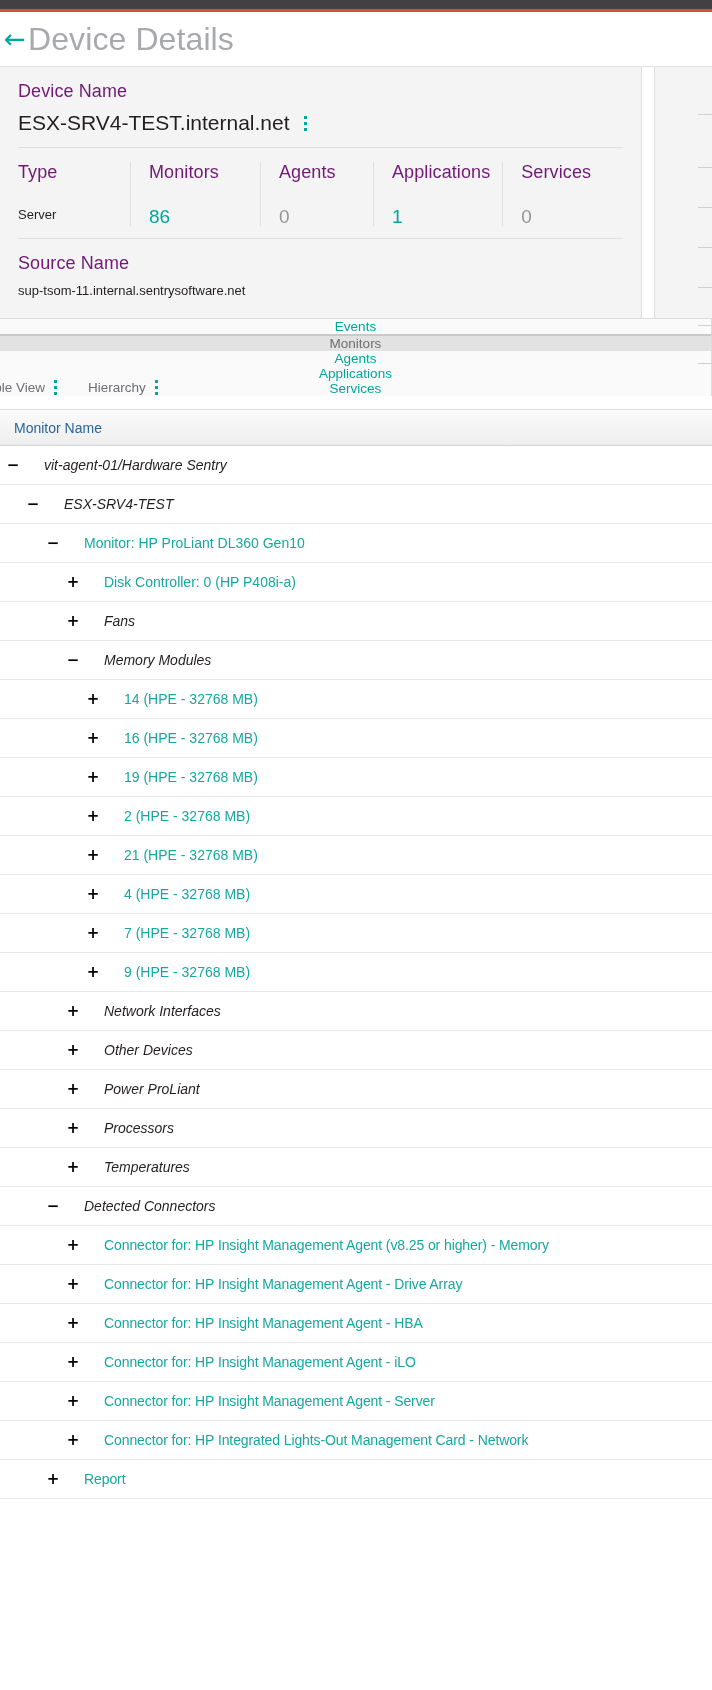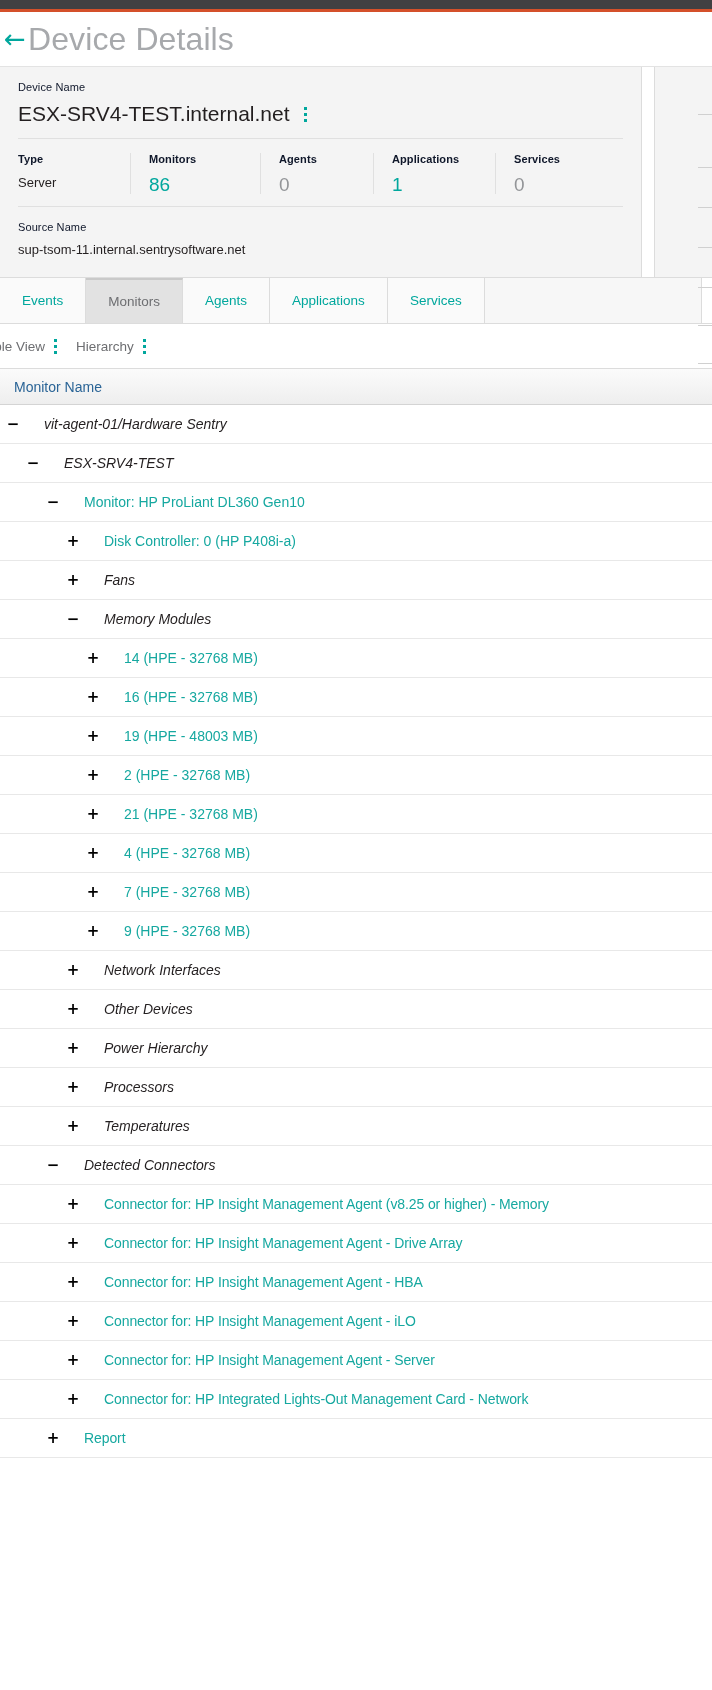--- a/index.html
+++ b/index.html
@@ -59,22 +59,22 @@
     position: relative;
   }
   .rail-dash {
     position:absolute; right:0; width: 14px; height:1px; background:#d0d0d0;
   }
 
   .sec { padding: 14px 18px 12px 18px; }
   .sec + .sec { border-top: 1px solid #e0e0e0; margin: 0 18px; padding-left: 0; padding-right: 0; }
 
   .lbl {
-    font-size: 11px;
-    color: #0f172a;
+    font-size: 18px;
+    color: #701a75;
     font-weight: 400;
     margin-bottom: 9px;
     letter-spacing: .1px;
   }
   .val-big {
     font-size: 21px;
     color: #231f20;
     font-weight: 400;
     display: inline-block;
     vertical-align: middle;
@@ -90,34 +90,35 @@
     display:block; width: 3px; height: 3px; background: #00a79d; margin-bottom: 3px;
   }
   .kebab i:last-child { margin-bottom: 0; }
 
   .stats { display: flex; }
   .stat { position: relative; padding-right: 12px; }
   .stat + .stat { border-left: 1px solid #e0e0e0; padding-left: 0; }
   .stat-num { font-size: 19px; font-weight: 400; line-height: 1; }
   .stat-num.link { color: #00a79d; cursor: pointer; }
   .stat-num.zero { color: #939598; }
-  .stat .lbl { margin-bottom: 10px; font-weight: bold; }
+  .stat .lbl { margin-bottom: 24px; }
 
   .twocol { display: flex; }
   .twocol .col + .col { border-left: 1px solid #e0e0e0; }
   .val-sm { font-size: 13px; color: #231f20; }
 
   
   .tabs {
     display: flex;
     background: #e5e5e5;
     border-top: 1px solid #dcdcdc;
     border-bottom: 1px solid #dcdcdc;
     height: 47px;
     align-items: stretch;
+    flex-direction: column;
   }
   .tab {
     display: flex; align-items: center; justify-content: center;
     padding: 0 22px;
     font-size: 13.5px;
     color: #00a79d;
     background: #fafafa;
     border-right: 1px solid #dcdcdc;
     cursor: pointer;
     white-space: nowrap;
@@ -136,21 +137,21 @@
     border-bottom: 1px solid #dcdcdc;
     padding-left: 0;
     margin-left: -20px;
   }
   .viewitem {
     font-size: 13.5px;
     color: #6d6e71;
     display: flex; align-items: center;
     cursor: pointer;
   }
-  .viewitem + .viewitem { margin-left: 18px; text-align: center; }
+  .viewitem + .viewitem { margin-left: 30px; text-align: center; }
   .view-kebab { margin-left: 9px; margin-right: 0; }
 
   
   .col-header {
     height: 36px;
     display: flex; align-items: center;
     background: linear-gradient(to bottom,#fbfbfb,#eeeeee);
     border-bottom: 1px solid #d4d4d4;
     padding-left: 14px;
     font-size: 14px;
@@ -330,21 +331,21 @@
         <span class="rtext link">14 (HPE - 32768 MB)</span>
       </div>
       <div class="row">
         <span style="display: inline-block; flex: 0 0 84px;"></span>
         <span class="toggle">+</span>
         <span class="rtext link">16 (HPE - 32768 MB)</span>
       </div>
       <div class="row">
         <span style="display: inline-block; flex: 0 0 84px;"></span>
         <span class="toggle">+</span>
-        <span class="rtext link">19 (HPE - 48003 MB)</span>
+        <span class="rtext link">19 (HPE - 32768 MB)</span>
       </div>
       <div class="row">
         <span style="display: inline-block; flex: 0 0 84px;"></span>
         <span class="toggle">+</span>
         <span class="rtext link">2 (HPE - 32768 MB)</span>
       </div>
       <div class="row">
         <span style="display: inline-block; flex: 0 0 84px;"></span>
         <span class="toggle">+</span>
         <span class="rtext link">21 (HPE - 32768 MB)</span>
@@ -370,21 +371,21 @@
         <span class="rtext plain">Network Interfaces</span>
       </div>
       <div class="row">
         <span style="display: inline-block; flex: 0 0 64px;"></span>
         <span class="toggle">+</span>
         <span class="rtext plain">Other Devices</span>
       </div>
       <div class="row">
         <span style="display: inline-block; flex: 0 0 64px;"></span>
         <span class="toggle">+</span>
-        <span class="rtext plain">Power Hierarchy</span>
+        <span class="rtext plain">Power ProLiant</span>
       </div>
       <div class="row">
         <span style="display: inline-block; flex: 0 0 64px;"></span>
         <span class="toggle">+</span>
         <span class="rtext plain">Processors</span>
       </div>
       <div class="row">
         <span style="display: inline-block; flex: 0 0 64px;"></span>
         <span class="toggle">+</span>
         <span class="rtext plain">Temperatures</span>

